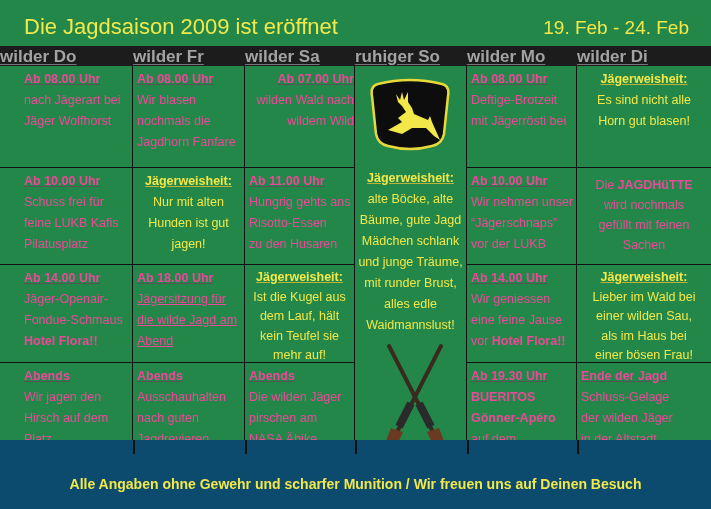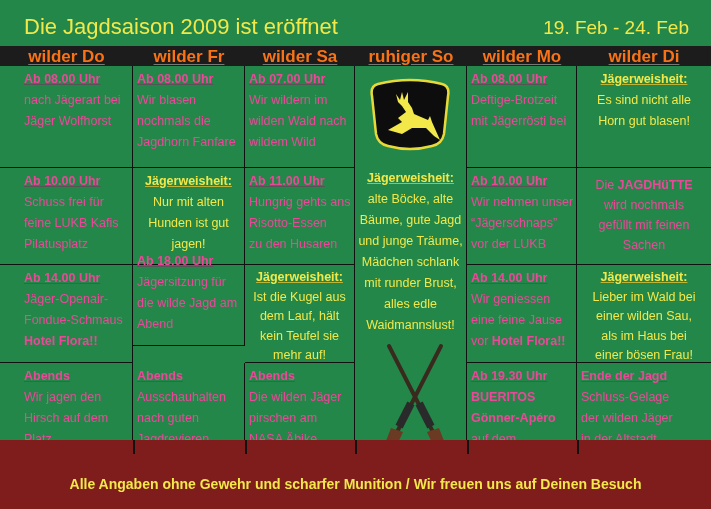--- a/index.html
+++ b/index.html
@@ -1,30 +1,30 @@
 <!DOCTYPE html>
 <html><head>
 <meta charset="utf-8">
 <style>
   html,body{margin:0;padding:0;}
   body{width:711px;height:509px;overflow:hidden;background:#1f1f1f;font-family:"Liberation Sans",sans-serif;position:relative;}
   .topbar{position:absolute;left:0;top:0;width:711px;height:46px;background:#23874a;}
   .title{position:absolute;left:24px;top:14px;font-size:22px;color:#f2e84a;letter-spacing:0px;white-space:nowrap;text-align:right;}
   .daterange{position:absolute;right:22px;top:17px;font-size:19px;color:#f2e84a;white-space:nowrap;}
   .dayhead{position:absolute;top:46px;height:21px;width:711px;background:#1c1c1c;}
-  .dayname{position:absolute;top:47px;font-size:17px;font-weight:bold;color:#f97316;text-decoration:underline;text-decoration-color:#777;text-underline-offset:2px;text-align:center;white-space:nowrap;}
+  .dayname{position:absolute;top:47px;font-size:17px;font-weight:bold;color:#a3a3a3;text-decoration:underline;text-decoration-color:#777;text-underline-offset:2px;text-align:left;white-space:nowrap;}
   .grid{position:absolute;left:0;top:66px;width:711px;height:374px;background:#23874a;}
   .cell{position:absolute;box-sizing:border-box;border-right:1.5px solid #111;border-bottom:1.5px solid #111;font-size:12.5px;line-height:21px;color:#ec4899;padding:3px 0 0 24px;white-space:nowrap;overflow:hidden;}
   .cell.c1{padding-left:4px;}
   .cell .time{font-weight:bold;text-decoration:underline;text-decoration-color:#555;}
   .cell .line{display:block;}
   .cell.wisdom{color:#f2e84a;text-align:center;padding-left:0;}
   .cell.wisdom .time{color:#f2e84a;text-decoration-color:#bdb23a;}
   .b{font-weight:bold;}
-  .footer{position:absolute;left:0;top:440px;width:711px;height:69px;background:#7f1d1d;}
+  .footer{position:absolute;left:0;top:440px;width:711px;height:69px;background:#0c4a6e;}
   .footer-text{position:absolute;left:0;width:711px;top:36px;text-align:center;font-size:14px;font-weight:bold;color:#f2e84a;white-space:nowrap;}
   .vline{position:absolute;top:440px;height:14px;width:1.5px;background:#111;}
   .logo{position:absolute;left:368px;top:78px;width:84px;height:74px;}
   .rifles{position:absolute;left:365px;top:340px;width:100px;height:122px;}
 </style>
 </head>
 <body>
 
 <div class="topbar">
   <div class="title">Die Jagdsaison 2009 ist eröffnet</div>
@@ -70,36 +70,35 @@
   <span class="line">Wir blasen</span>
   <span class="line">nochmals die</span>
   <span class="line">Jagdhorn Fanfare</span>
 </div>
 <div class="cell wisdom" style="left:133px;top:168px;width:112px;height:97px;">
   <span class="line time">Jägerweisheit:</span>
   <span class="line">Nur mit alten</span>
   <span class="line">Hunden ist gut</span>
   <span class="line">jagen!</span>
 </div>
-<div class="cell c1" style="left:133px;top:248px;width:112px;height:98px;">
+<div class="cell c1" style="left:133px;top:265px;width:112px;height:98px;text-decoration:underline;">
   <span class="line time">Ab 18.00 Uhr</span>
   <span class="line">Jägersitzung für</span>
   <span class="line">die wilde Jagd am</span>
   <span class="line">Abend</span>
 </div>
 <div class="cell c1" style="left:133px;top:363px;width:112px;height:77px;border-bottom:none;">
   <span class="line time">Abends</span>
   <span class="line">Ausschauhalten</span>
   <span class="line">nach guten</span>
   <span class="line">Jagdrevieren</span>
 </div>
 
-<div class="cell c1" style="left:245px;top:66px;width:110px;height:102px;">
+<div class="cell c1" style="left:245px;top:66px;width:110px;height:102px;text-align:right;">
   <span class="line time">Ab 07.00 Uhr</span>
-  <span class="line">Wir wildern im</span>
   <span class="line">wilden Wald nach</span>
   <span class="line">wildem Wild</span>
 </div>
 <div class="cell c1" style="left:245px;top:168px;width:110px;height:97px;">
   <span class="line time">Ab 11.00 Uhr</span>
   <span class="line">Hungrig gehts ans</span>
   <span class="line">Risotto-Essen</span>
   <span class="line">zu den Husaren</span>
 </div>
 <div class="cell wisdom" style="left:245px;top:265px;width:110px;height:98px;line-height:19.5px;">
@@ -113,22 +112,22 @@
   <span class="line time">Abends</span>
   <span class="line">Die wilden Jäger</span>
   <span class="line">pirschen am</span>
   <span class="line">NASA Äbike</span>
 </div>
 
 <div class="cell wisdom" style="left:355px;top:66px;width:112px;height:374px;border-bottom:none;padding-top:102px;">
   <span class="line time">Jägerweisheit:</span>
   <span class="line">alte Böcke, alte</span>
   <span class="line">Bäume, gute Jagd</span>
+  <span class="line">Mädchen schlank</span>
   <span class="line">und junge Träume,</span>
-  <span class="line">Mädchen schlank</span>
   <span class="line">mit runder Brust,</span>
   <span class="line">alles edle</span>
   <span class="line">Waidmannslust!</span>
 </div>
 <div class="logo">
   <svg width="84" height="74" viewBox="0 0 84 74">
     <path d="M10 6 Q42 -2 74 6 Q82 8 80 18 L76 56 Q74 66 64 68 Q42 74 20 68 Q10 66 8 56 L4 18 Q2 8 10 6 Z" fill="#0d0d0d" stroke="#e8d93a" stroke-width="2.5"></path>
     <path d="M20 52 L34 44 L30 40 L38 34 L34 28 L30 24 L28 16 L32 22 L34 14 L36 22 L40 14 L40 24 L44 30 L46 36 L60 42 L62 38 L64 44 L72 62 L66 58 L58 50 L44 50 L34 56 Z" fill="#f2e84a"></path>
   </svg>
 </div>

